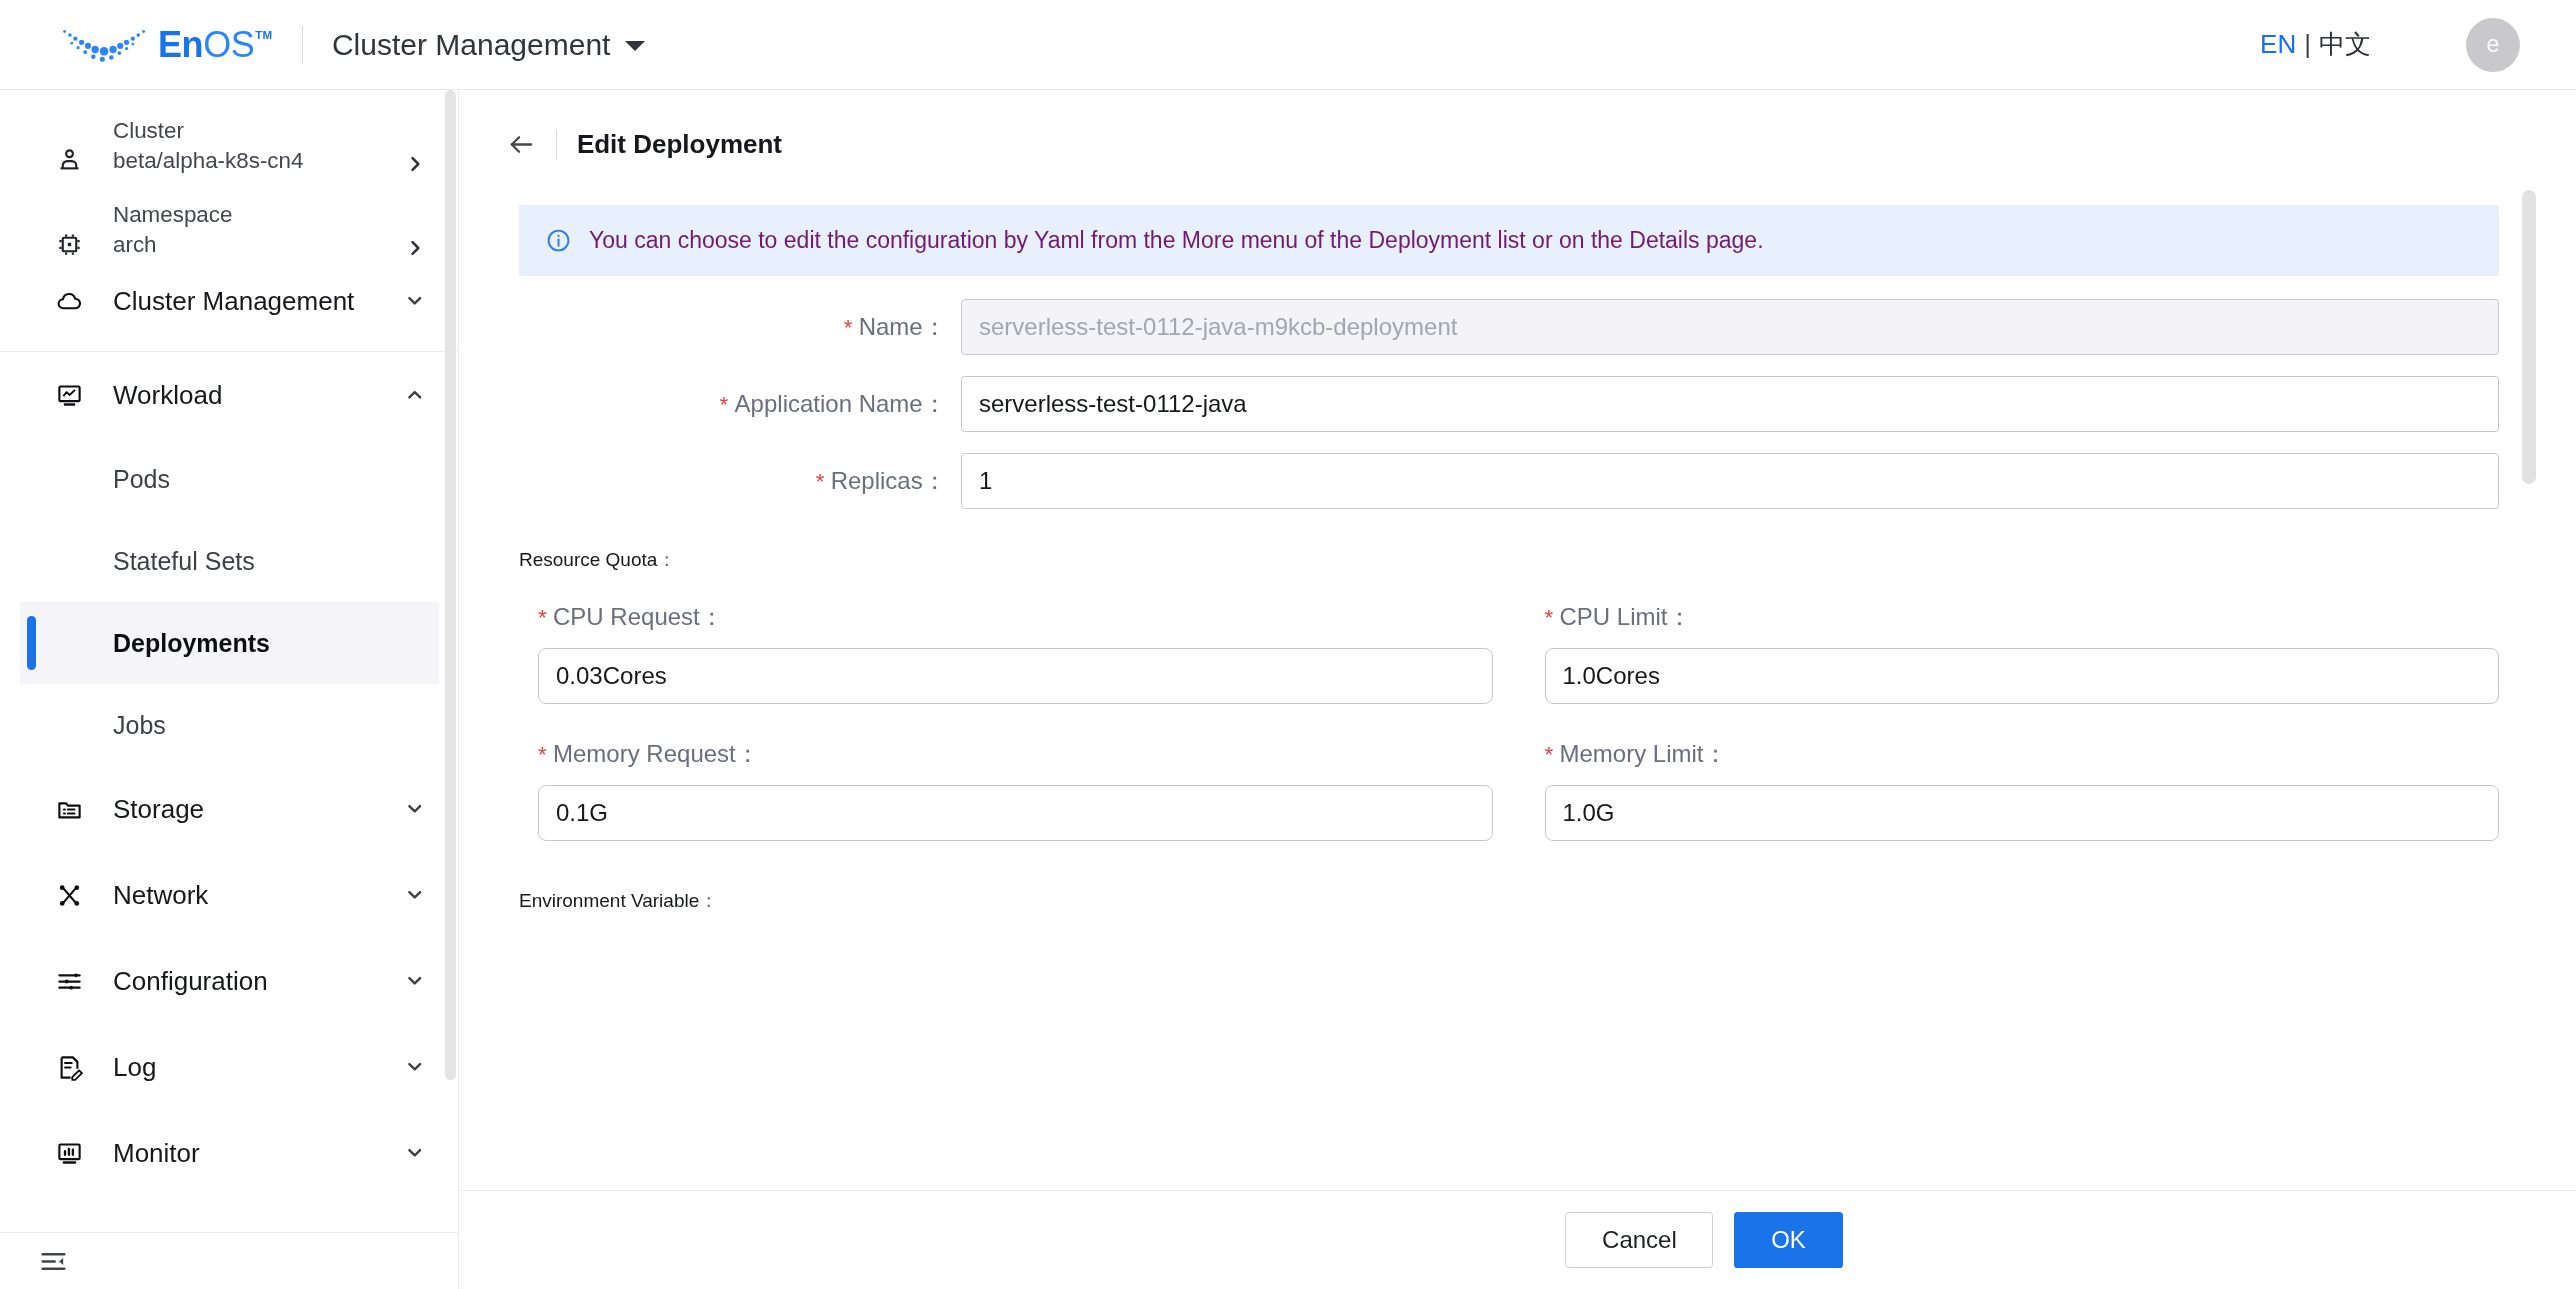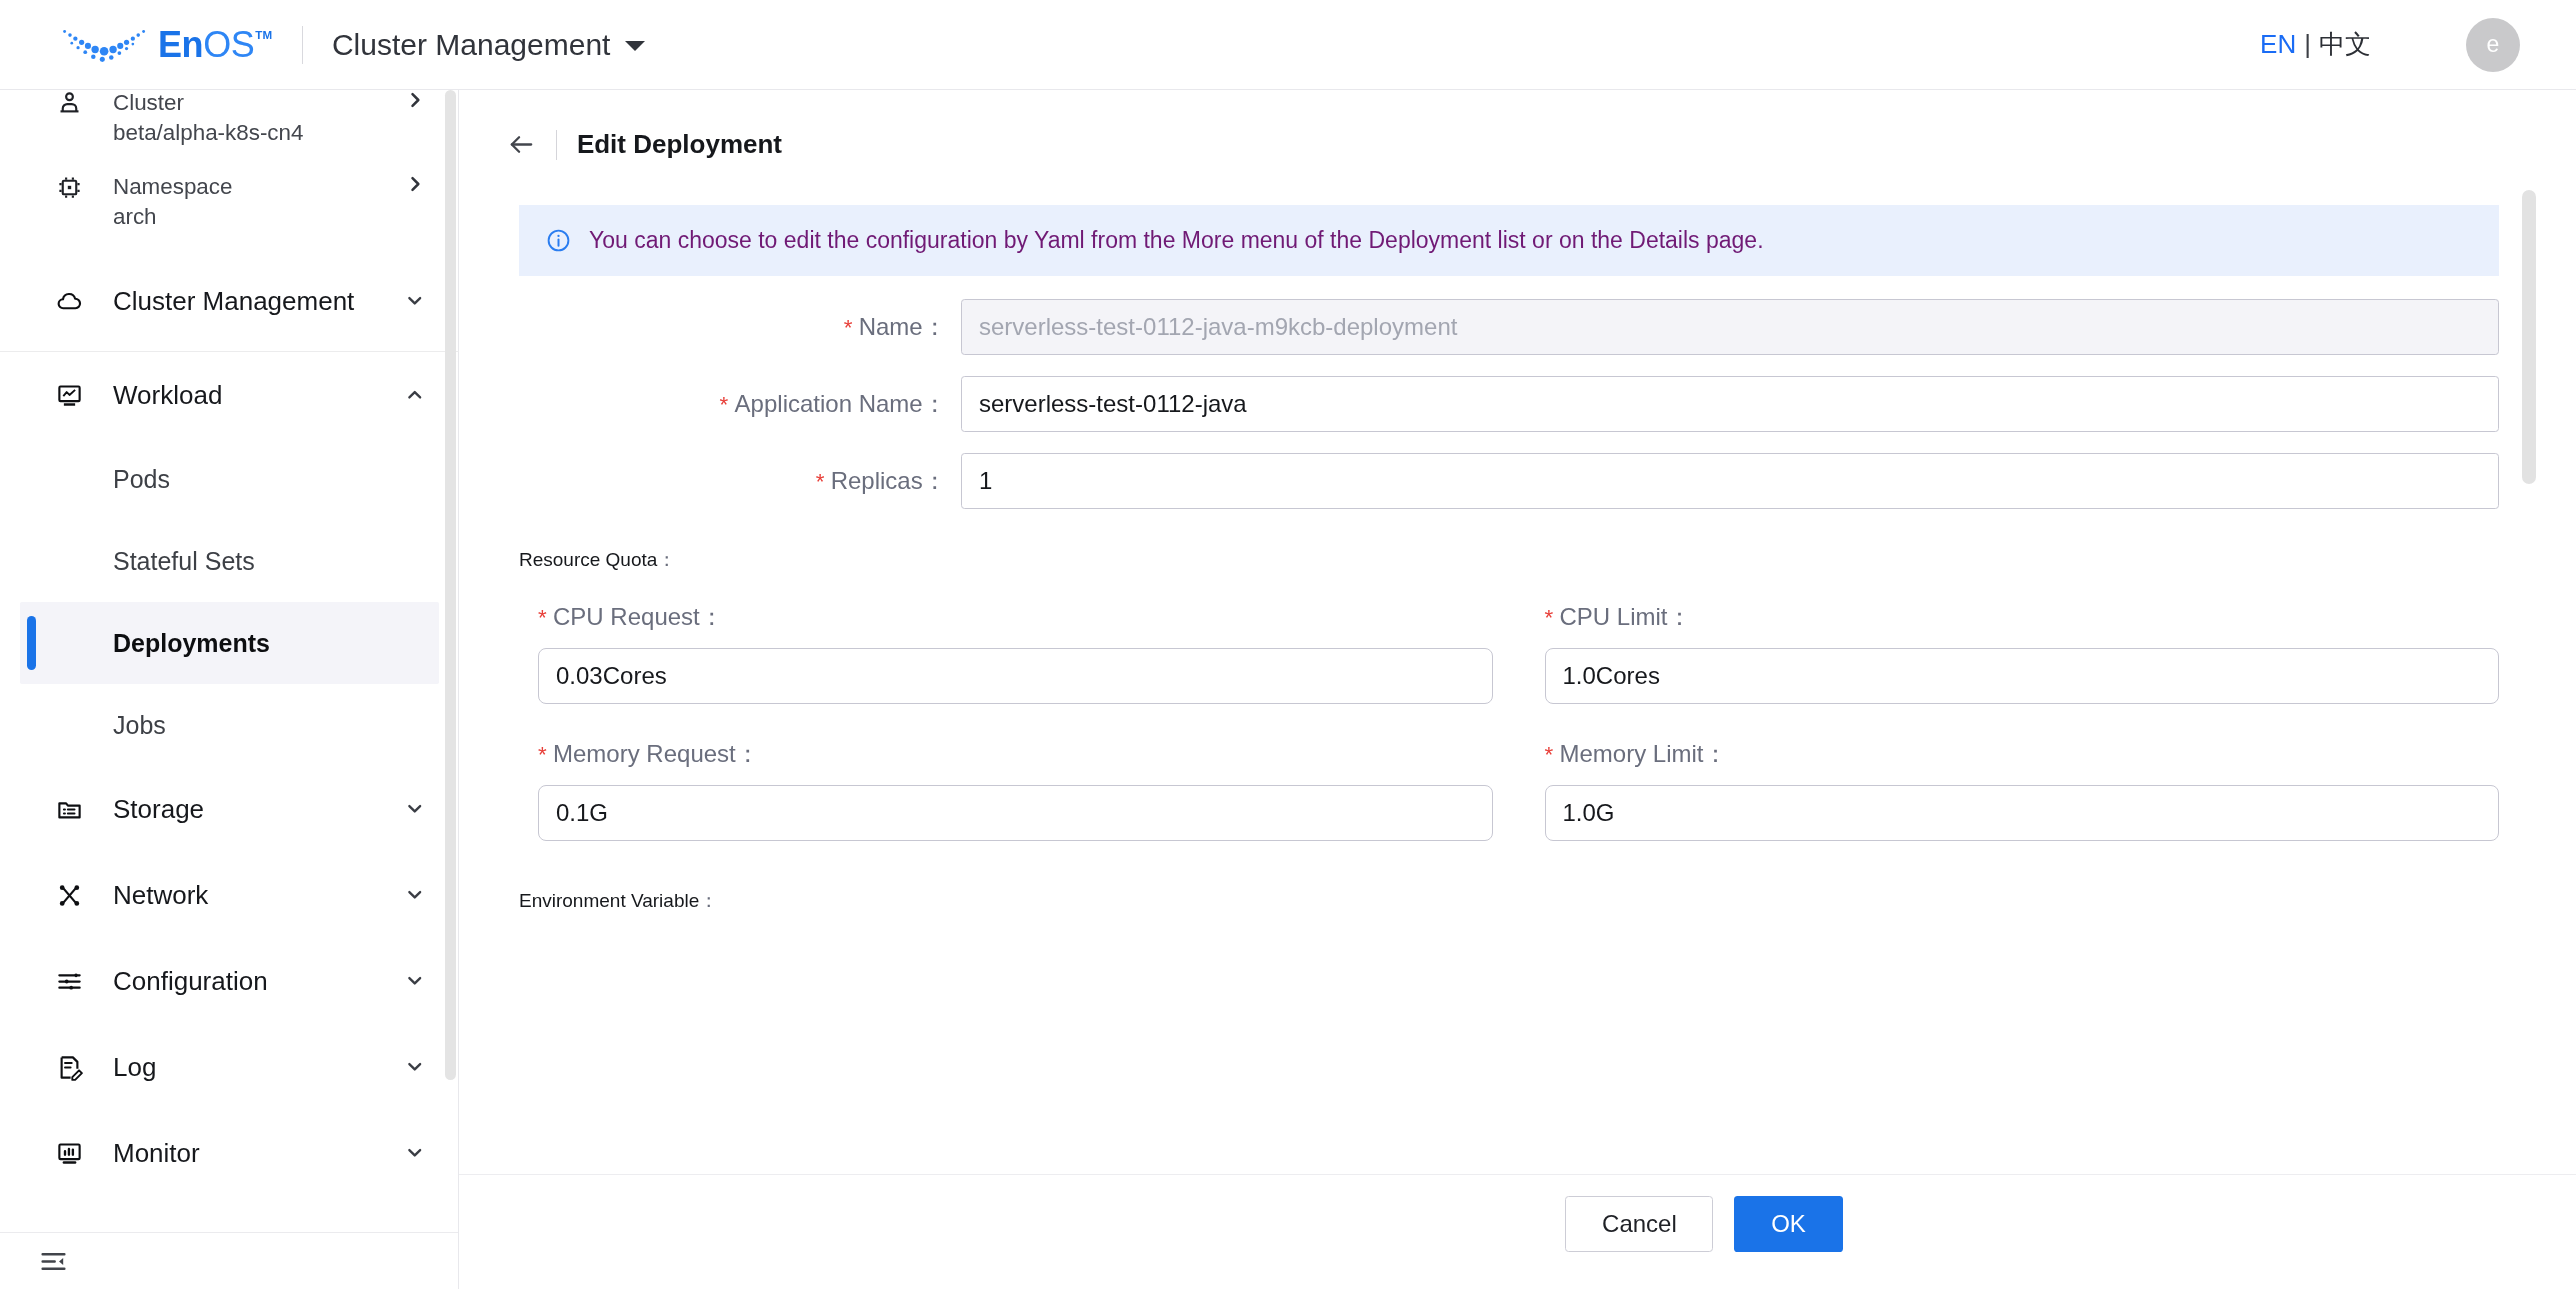--- a/index.html
+++ b/index.html
@@ -121,21 +121,21 @@
   }
   .sidebar-scroll {
     position: absolute;
     top: 0; left: 0;
     width: 459px;
     height: 1142px;
     overflow: hidden;
   }
   .ctx-item {
     display: flex;
-    align-items: flex-start;
+    align-items: flex-end;
     height: 84px;
     padding: 0 34px 0 52px;
     cursor: pointer;
   }
   .ctx-icon {
     width: 34px;
     flex: 0 0 34px;
     display: flex;
     align-items: center;
     justify-content: center;
@@ -380,21 +380,21 @@
     width: 14.3px;
     height: 294px;
     border-radius: 7.2px;
     background: #e2e2e2;
     z-index: 15;
     cursor: pointer;
   }
 
   .footer-bar {
     position: absolute;
-    left: 0; bottom: 16px;
+    left: 0; bottom: 0;
     width: 2117px;
     height: 99px;
     background: #ffffff;
     border-top: 0.9px solid #ededf0;
     display: flex;
     align-items: center;
     justify-content: flex-end;
     padding-right: 733px;
     gap: 20.6px;
     z-index: 18;

